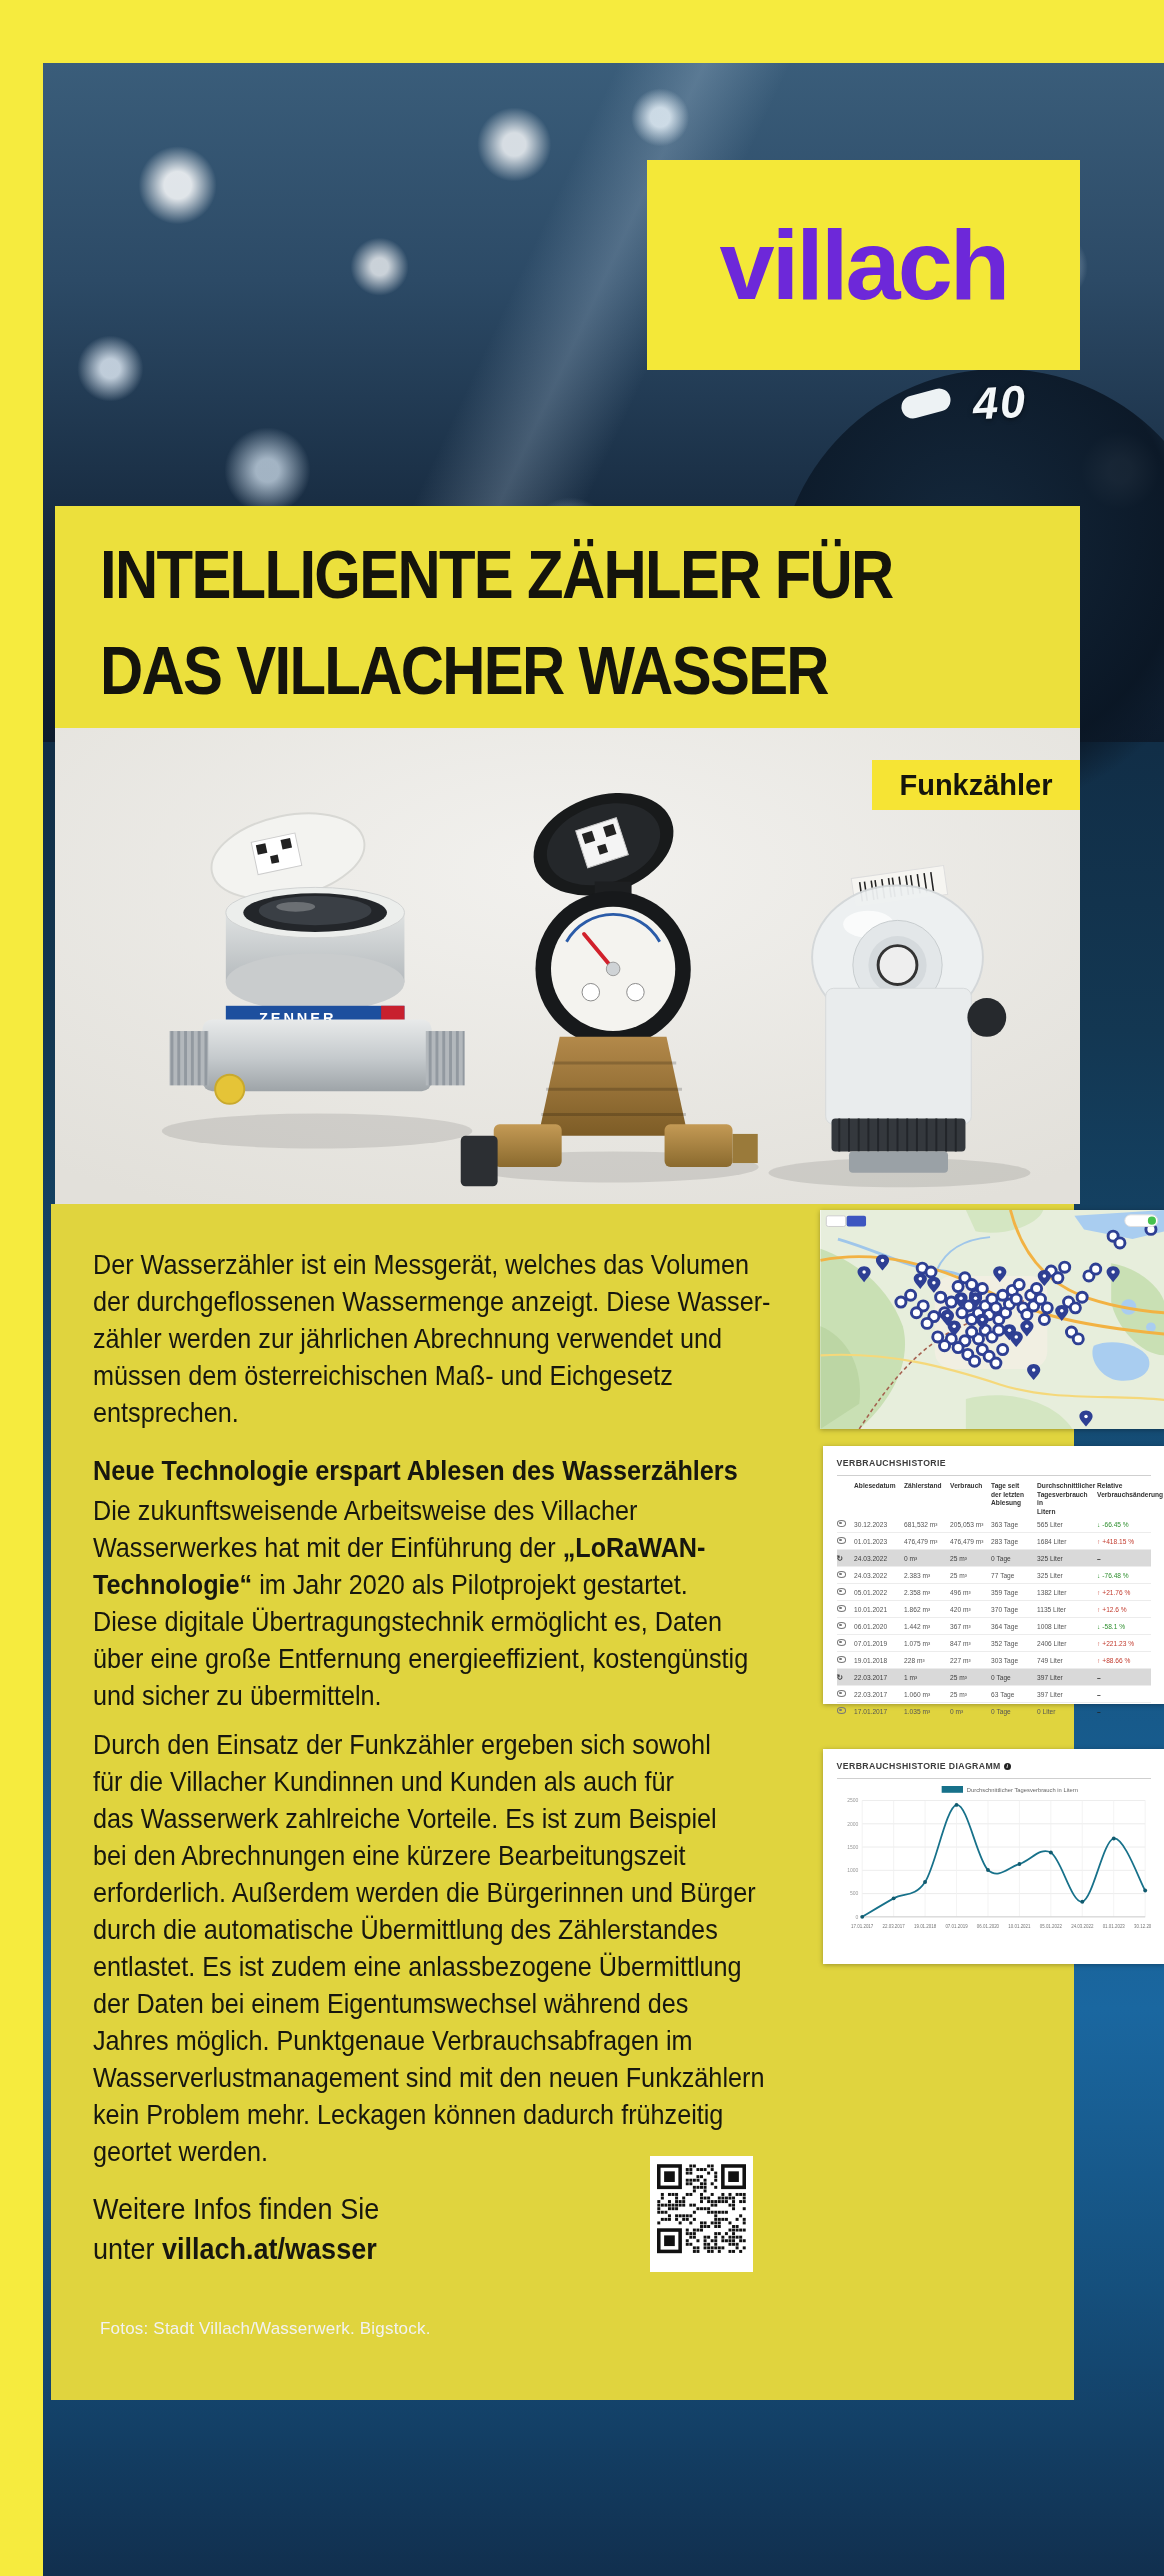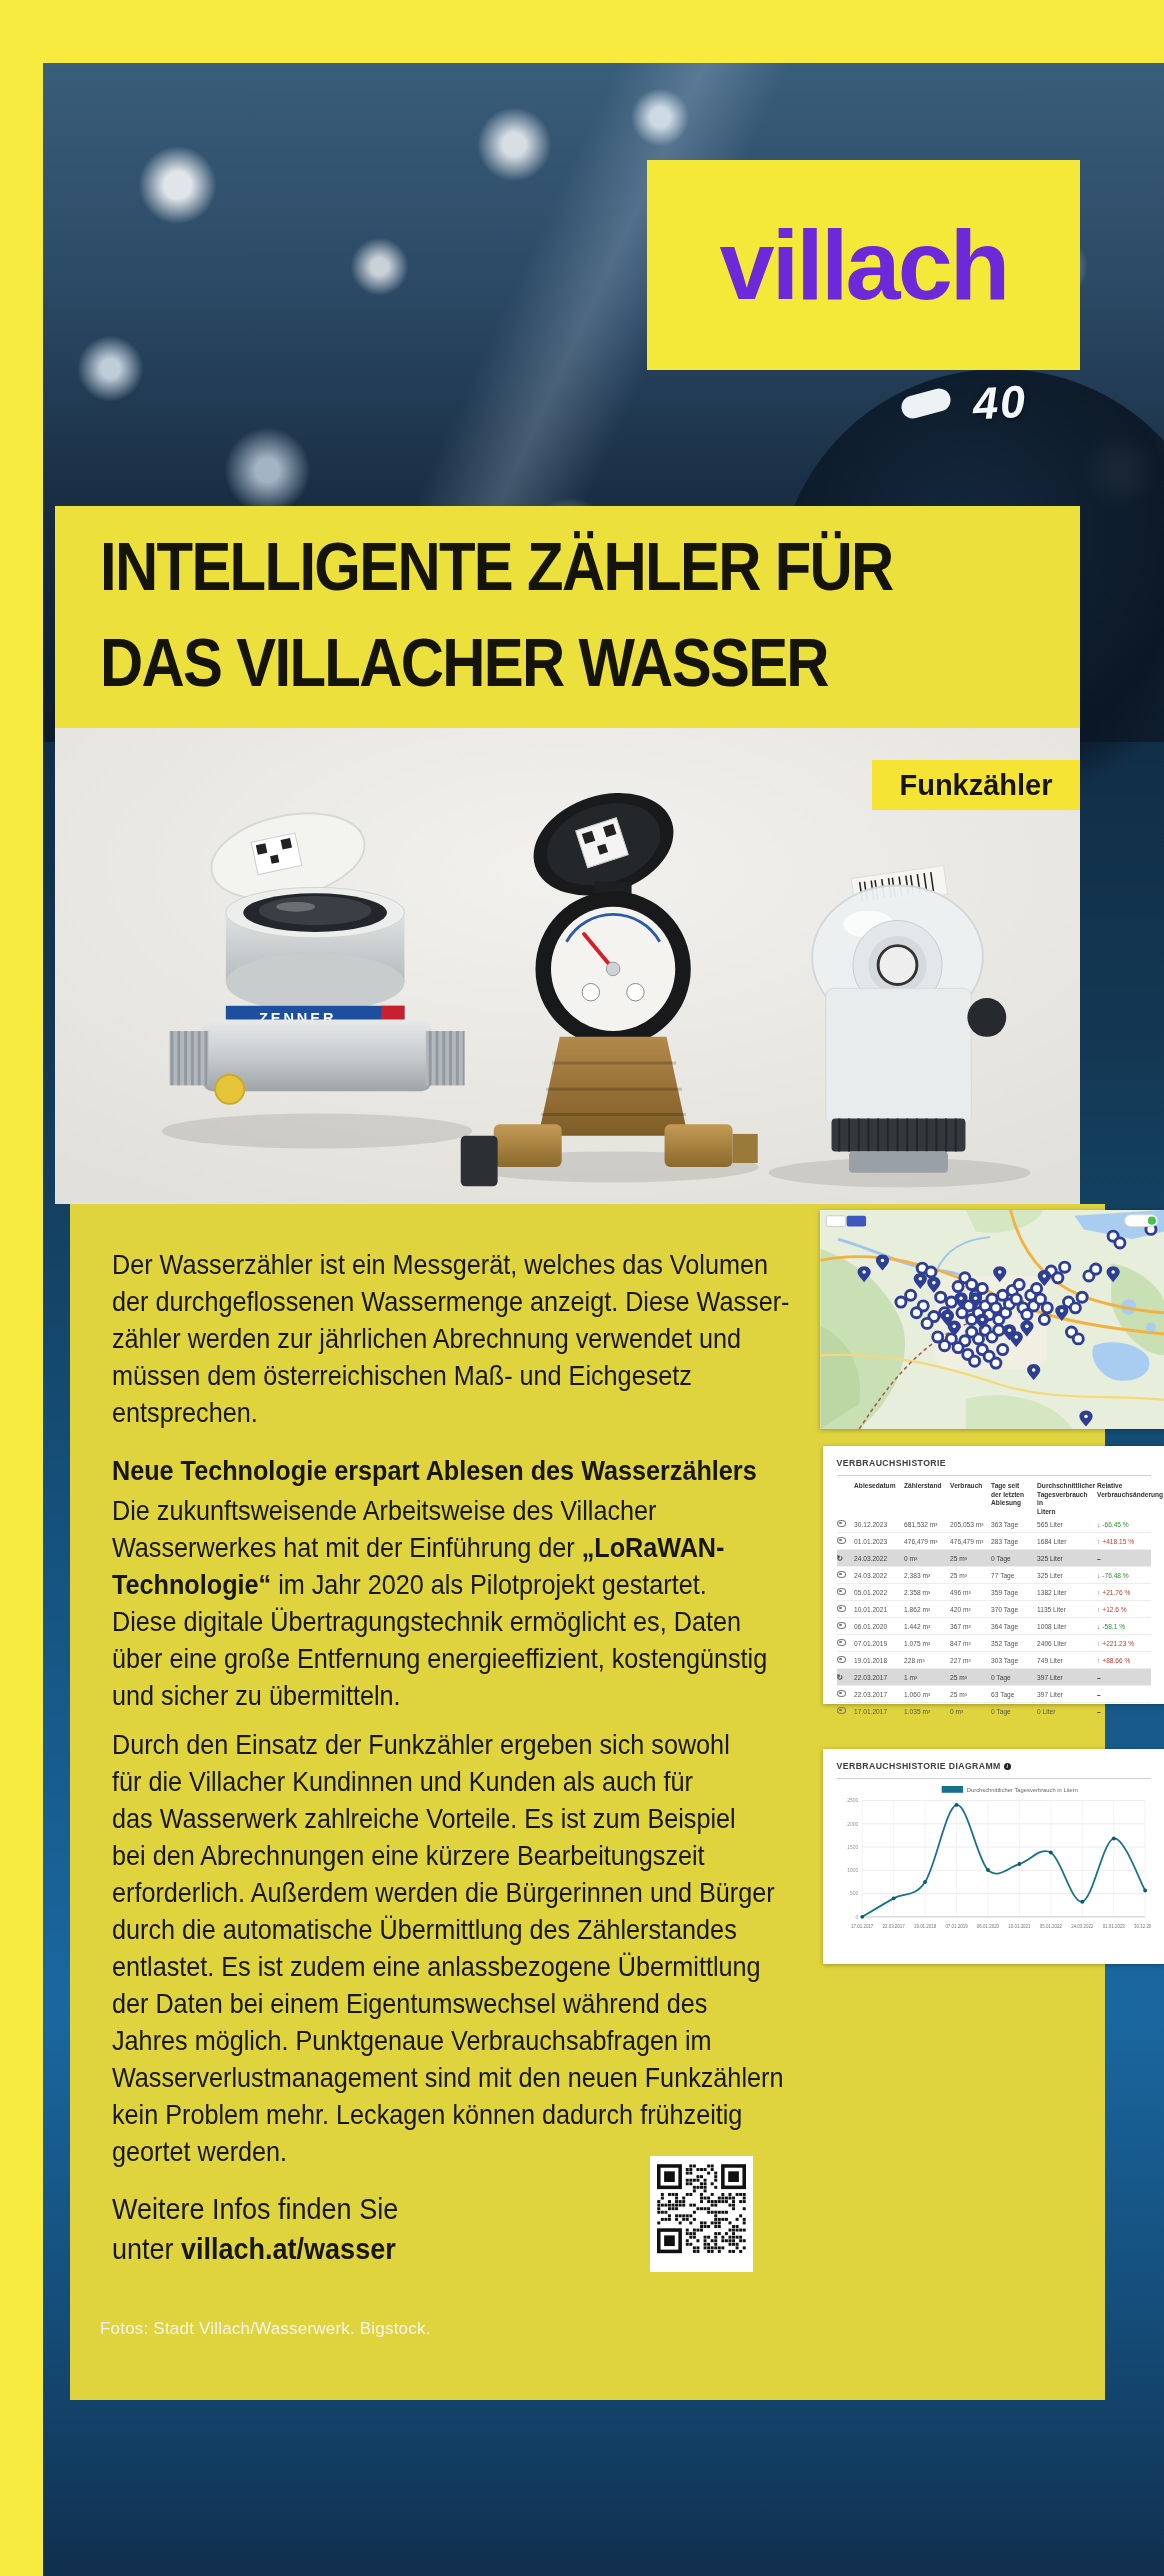--- a/index.html
+++ b/index.html
@@ -25,27 +25,27 @@
       linear-gradient(180deg,#3a5d7a 0%,#2c4a66 32%,#16293e 70%,#0d1b2c 100%);}
   .dial-shadow{right:-58px;top:369px;width:446px;height:446px;border-radius:50%;
     background:radial-gradient(circle at 42% 40%, #14283c 0%, #0a1624 58%, rgba(8,18,32,0) 72%);opacity:.9;}
   .meter-pill{left:901px;top:392px;width:50px;height:23px;background:#edf2f4;border-radius:11.6px;transform:rotate(-15deg);}
   .digits40{left:973px;top:377px;font-size:45px;font-weight:bold;font-style:italic;color:#f3f7f9;
     transform:rotate(-3deg);text-shadow:0 1px 4.9px rgba(0,0,0,.55);letter-spacing:1.9px;}
   .frame-top{left:0;top:0;width:1165px;height:63px;background:#f6eb3e;}
   .frame-left{left:0;top:0;width:43px;height:2576px;background:#f6eb3e;}
   .logo-box{left:647px;top:160px;width:433px;height:210px;background:#f4e838;display:flex;align-items:center;justify-content:center;}
   .logo-text{font-size:99px;font-weight:bold;color:#6d28d9;letter-spacing:-2.9px;}
-  .headline{left:55px;top:506px;width:1025px;height:222px;background:#ece03c;padding:12px 0 0 45px;box-sizing:border-box;}
+  .headline{left:55px;top:506px;width:1025px;height:222px;background:#ece03c;padding:20px 0 0 45px;box-sizing:border-box;}
   .hl{font-size:68px;font-weight:800;color:#14140c;letter-spacing:-1.9px;line-height:96px;white-space:nowrap;
       transform:scaleX(.88);transform-origin:left center;}
   .photo{left:55px;top:728px;width:1025px;height:476px;background:#e9e7e3;overflow:hidden;}
   .funk{position:absolute;right:0;top:32px;width:208px;height:50px;background:#f6e434;
     display:flex;align-items:center;justify-content:center;font-size:29px;font-weight:bold;color:#15150c;}
-  .content{left:70px;top:1204px;width:1023px;height:1196px;background:#e0d43e;padding-left:12px;}
+  .content{left:51px;top:1204px;width:1023px;height:1196px;background:#e0d43e;}
   .content p{position:absolute;left:42px;margin:0;color:#17170f;font-size:28px;line-height:37px;
     white-space:pre-line;transform:scaleX(.9);transform-origin:left top;}
   .p1{top:42px;}
   .p2{top:248px;font-weight:bold;}
   .p3{top:288px;}
   .p4{top:522px;}
   .p5{top:985px;font-size:30px !important;line-height:40px !important;}
   .b{font-weight:bold;}
   .panel{background:#fff;box-shadow:0 1px 4.9px rgba(0,0,0,.3);box-sizing:border-box;}
   .map-panel{left:820px;top:1210px;width:345px;height:219px;}

